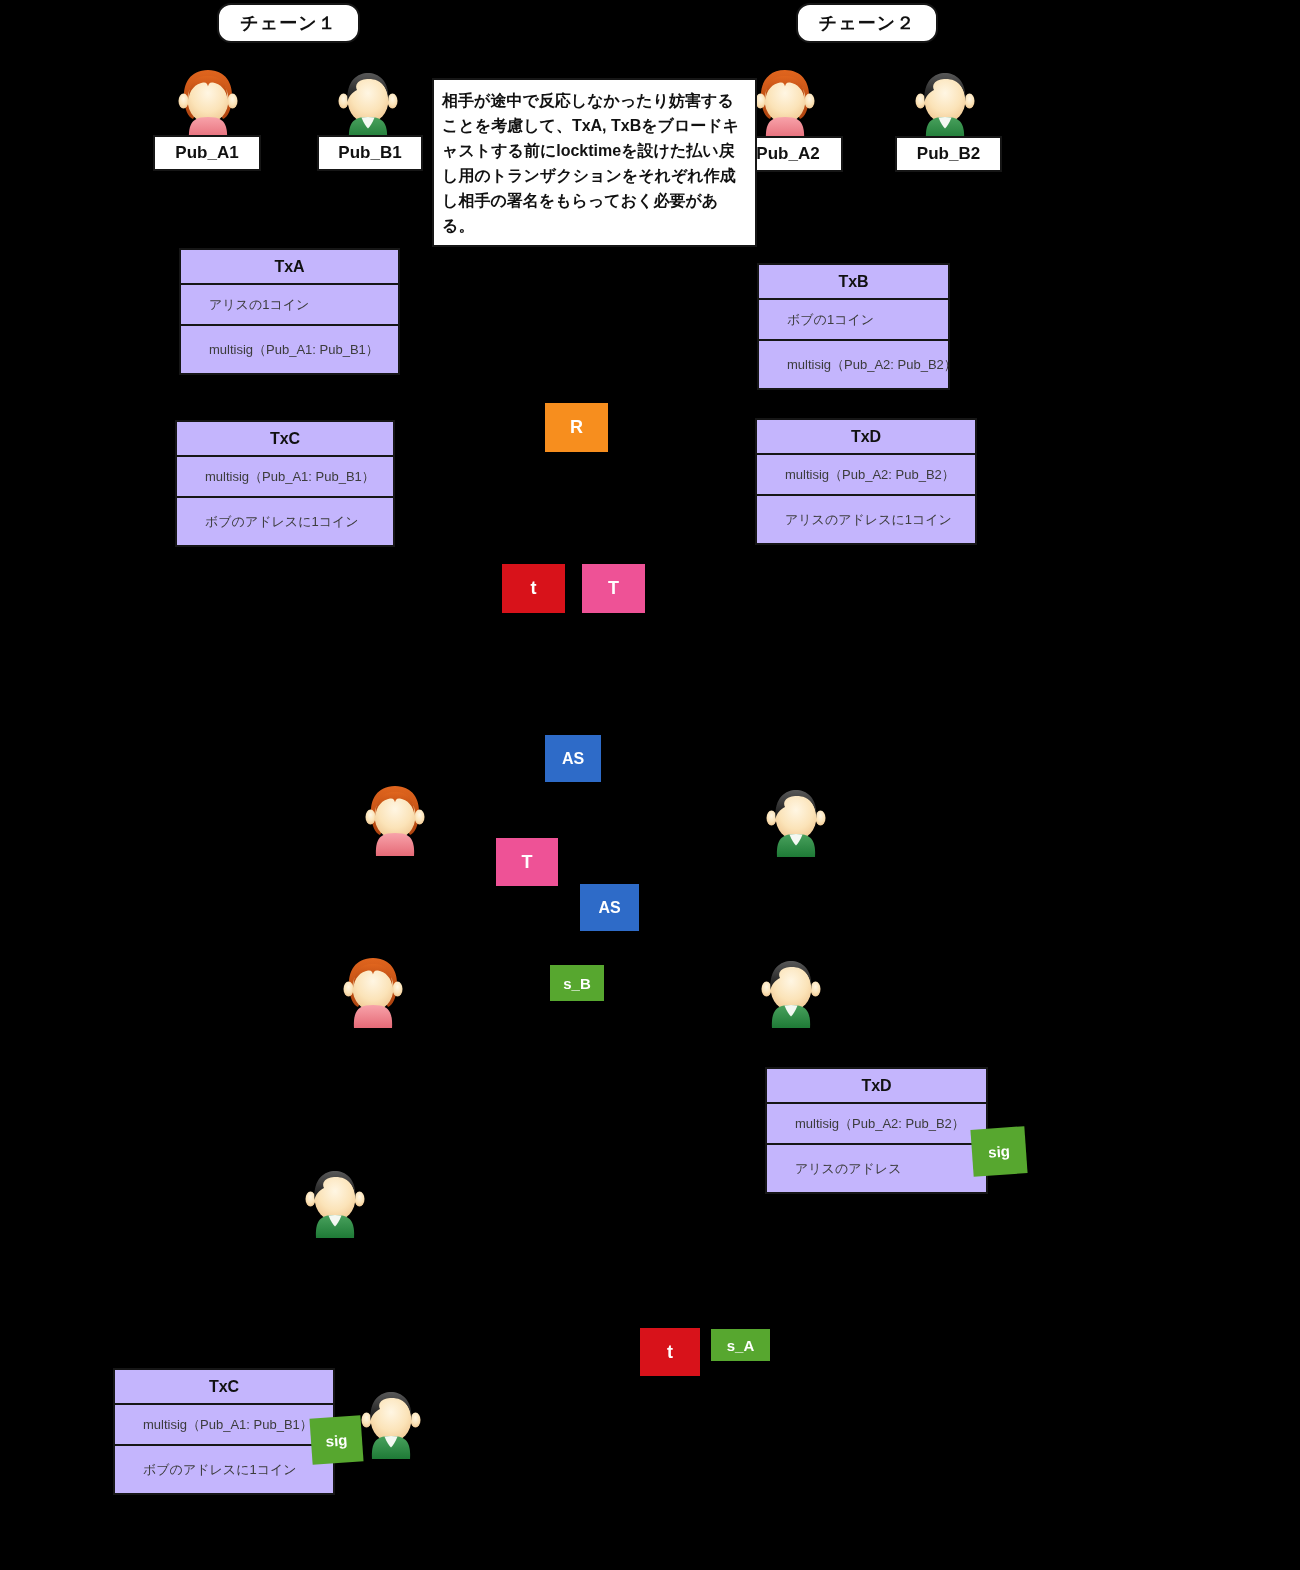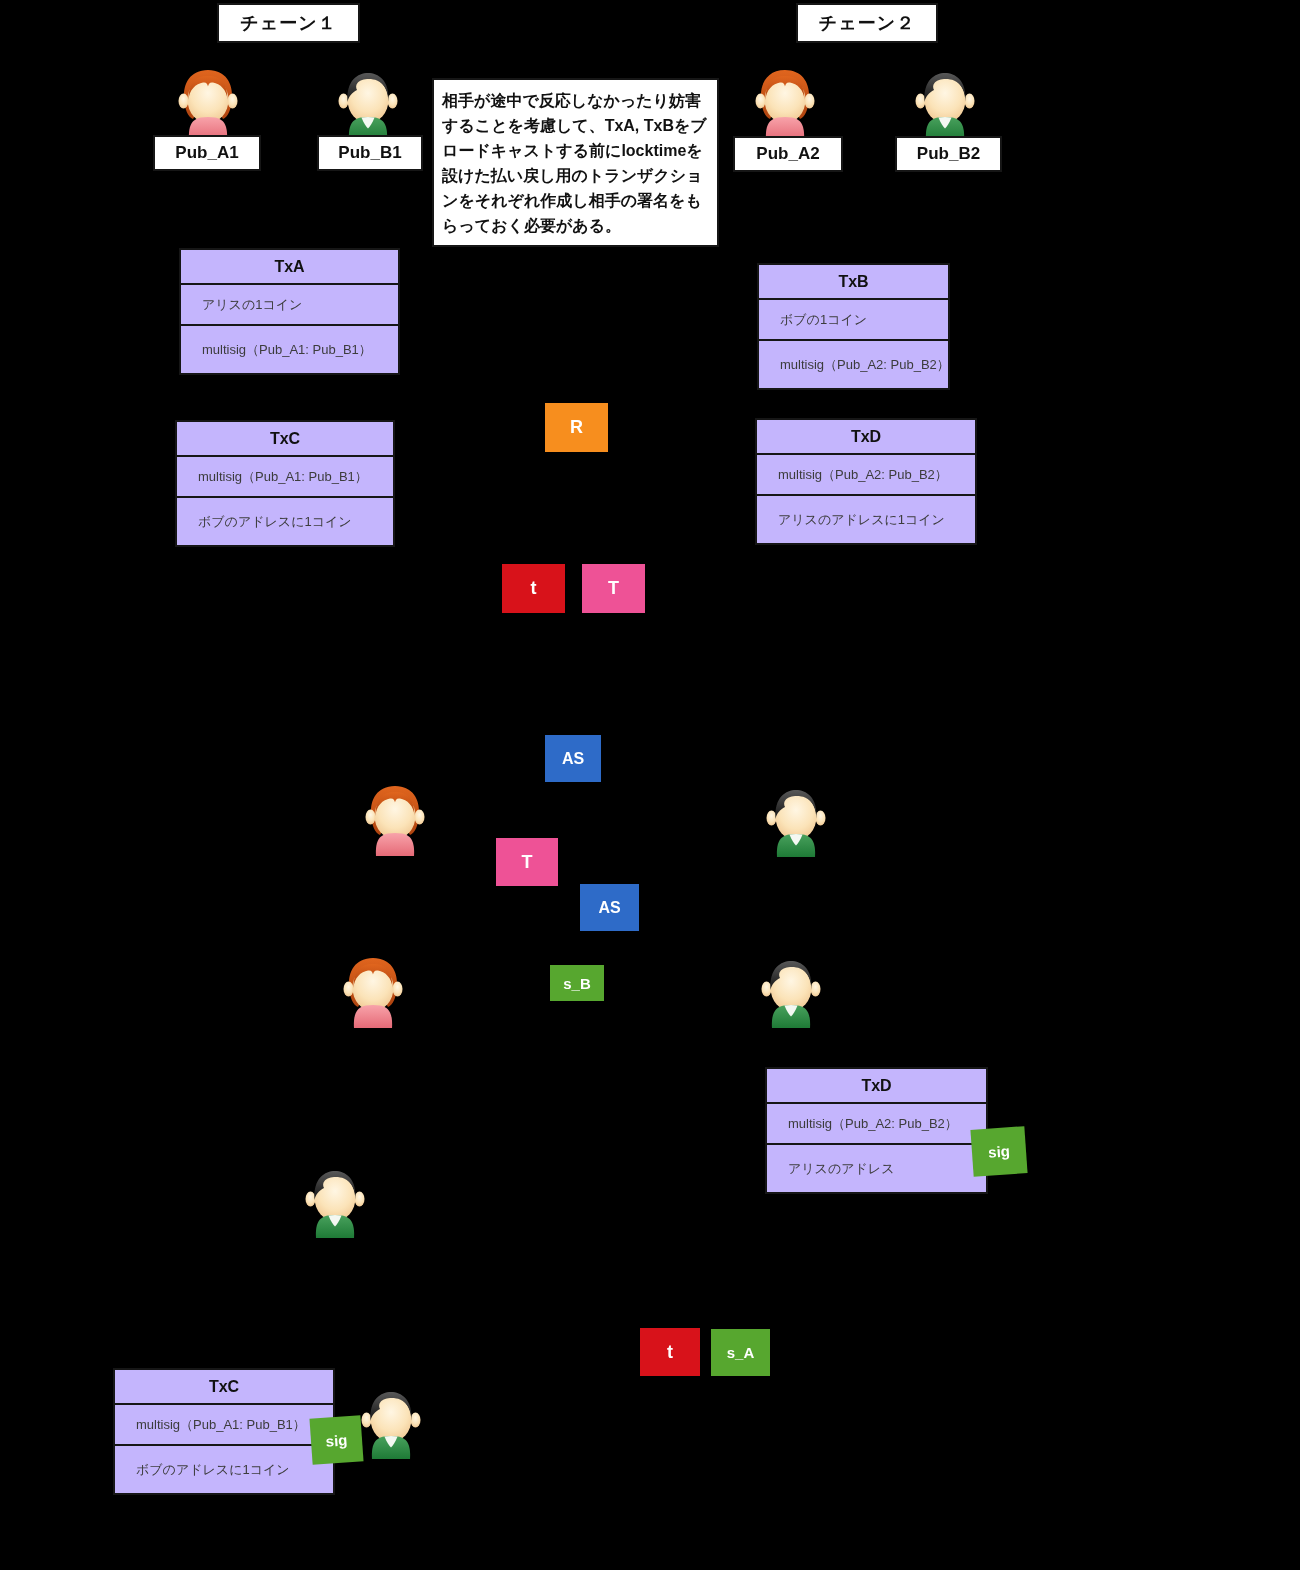--- a/index.html
+++ b/index.html
@@ -7,40 +7,40 @@
     position:relative;width:1300px;height:1570px;background:#000;overflow:hidden;
     font-family:"Liberation Sans","DejaVu Sans",sans-serif;
   }
   .defs-svg{position:absolute;width:0;height:0;}
   
   .label-box{
     position:absolute;background:#fff;border:2px solid #161616;color:#111;
     display:flex;align-items:center;justify-content:center;
     font-weight:bold;box-sizing:border-box;
   }
-  .chain-label{font-size:18px;letter-spacing:1px;}
+  .chain-label{font-size:18px;letter-spacing:1px;border-radius:14px;}
   .pub-label{font-size:17px;}
   
   .note-box{
-    position:absolute;left:432px;top:78px;width:287px;height:169px;
+    position:absolute;left:432px;top:78px;width:325px;height:169px;
     background:#fff;border:2px solid #161616;box-sizing:border-box;
     padding:8px 8px;font-size:16px;font-weight:bold;line-height:25px;color:#111;
     word-break:break-all;
   }
   
   .tx-table{
     position:absolute;background:#c4b5fd;border:2px solid #161616;box-sizing:border-box;
   }
   .tx-title{
     height:33px;border-bottom:2px solid #161616;display:flex;align-items:center;
     justify-content:center;font-weight:bold;font-size:16px;color:#111;
   }
   .tx-row{
     height:39px;border-bottom:2px solid #161616;display:flex;align-items:center;
-    padding:0 21px;font-size:13px;color:#3c3c3c;white-space:nowrap;
+    padding:0 28px;font-size:13px;color:#3c3c3c;white-space:nowrap;
   }
   .tx-row.last{height:47px;border-bottom:none;}
   
   .badge{
     position:absolute;display:flex;align-items:center;justify-content:center;
     color:#fff;font-weight:bold;box-sizing:border-box;
   }
   .bg-orange{background:var(--c-orange,#F78E1E);}
   .bg-red{background:var(--c-red,#D8121A);}
   .bg-pink{background:var(--c-pink,#EE5296);}
@@ -173,21 +173,21 @@
     <div class="tx-row">multisig（Pub_A2: Pub_B2）</div>
     <div class="tx-row last">アリスのアドレス</div>
   </div>
   <div class="badge bg-green fs15 tilt" style="left:972px;top:1128px;width:54px;height:47px;">sig</div>
 
   <svg class="avatar" style="left:302px;top:1162px;">
       <use href="#sym-bob"></use>
     </svg>
 
   <div class="badge bg-red fs18" style="left:640px;top:1328px;width:60px;height:48px;">t</div>
-  <div class="badge bg-green fs15" style="left:711px;top:1329px;width:59px;height:47px;">s_A</div>
+  <div class="badge bg-green fs15" style="left:711px;top:1329px;width:59px;height:32px;">s_A</div>
 
   <div class="tx-table" style="left:113px;top:1368px;width:222px;">
     <div class="tx-title">TxC</div>
     <div class="tx-row">multisig（Pub_A1: Pub_B1）</div>
     <div class="tx-row last">ボブのアドレスに1コイン</div>
   </div>
   <div class="badge bg-green fs15 tilt" style="left:311px;top:1417px;width:51px;height:46px;">sig</div>
   <svg class="avatar" style="left:358px;top:1383px;">
       <use href="#sym-bob"></use>
     </svg>

